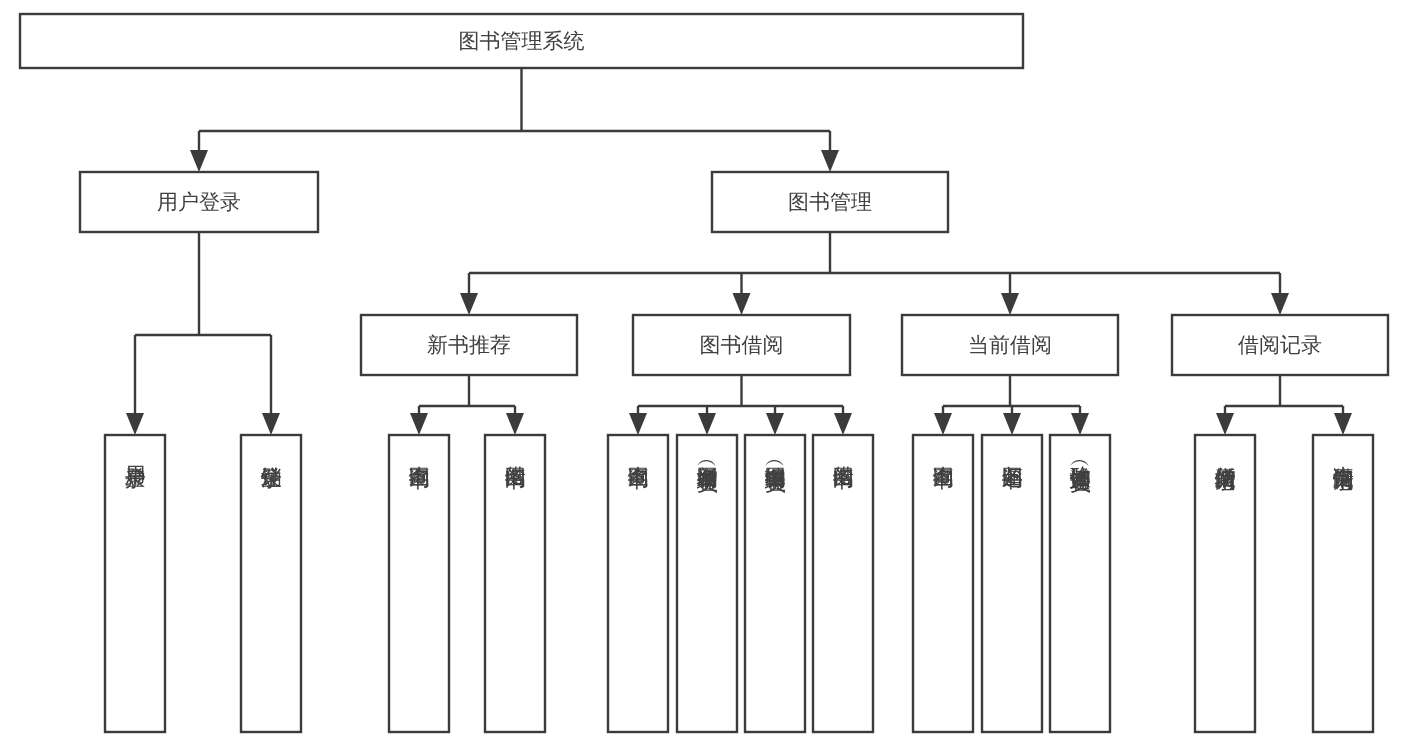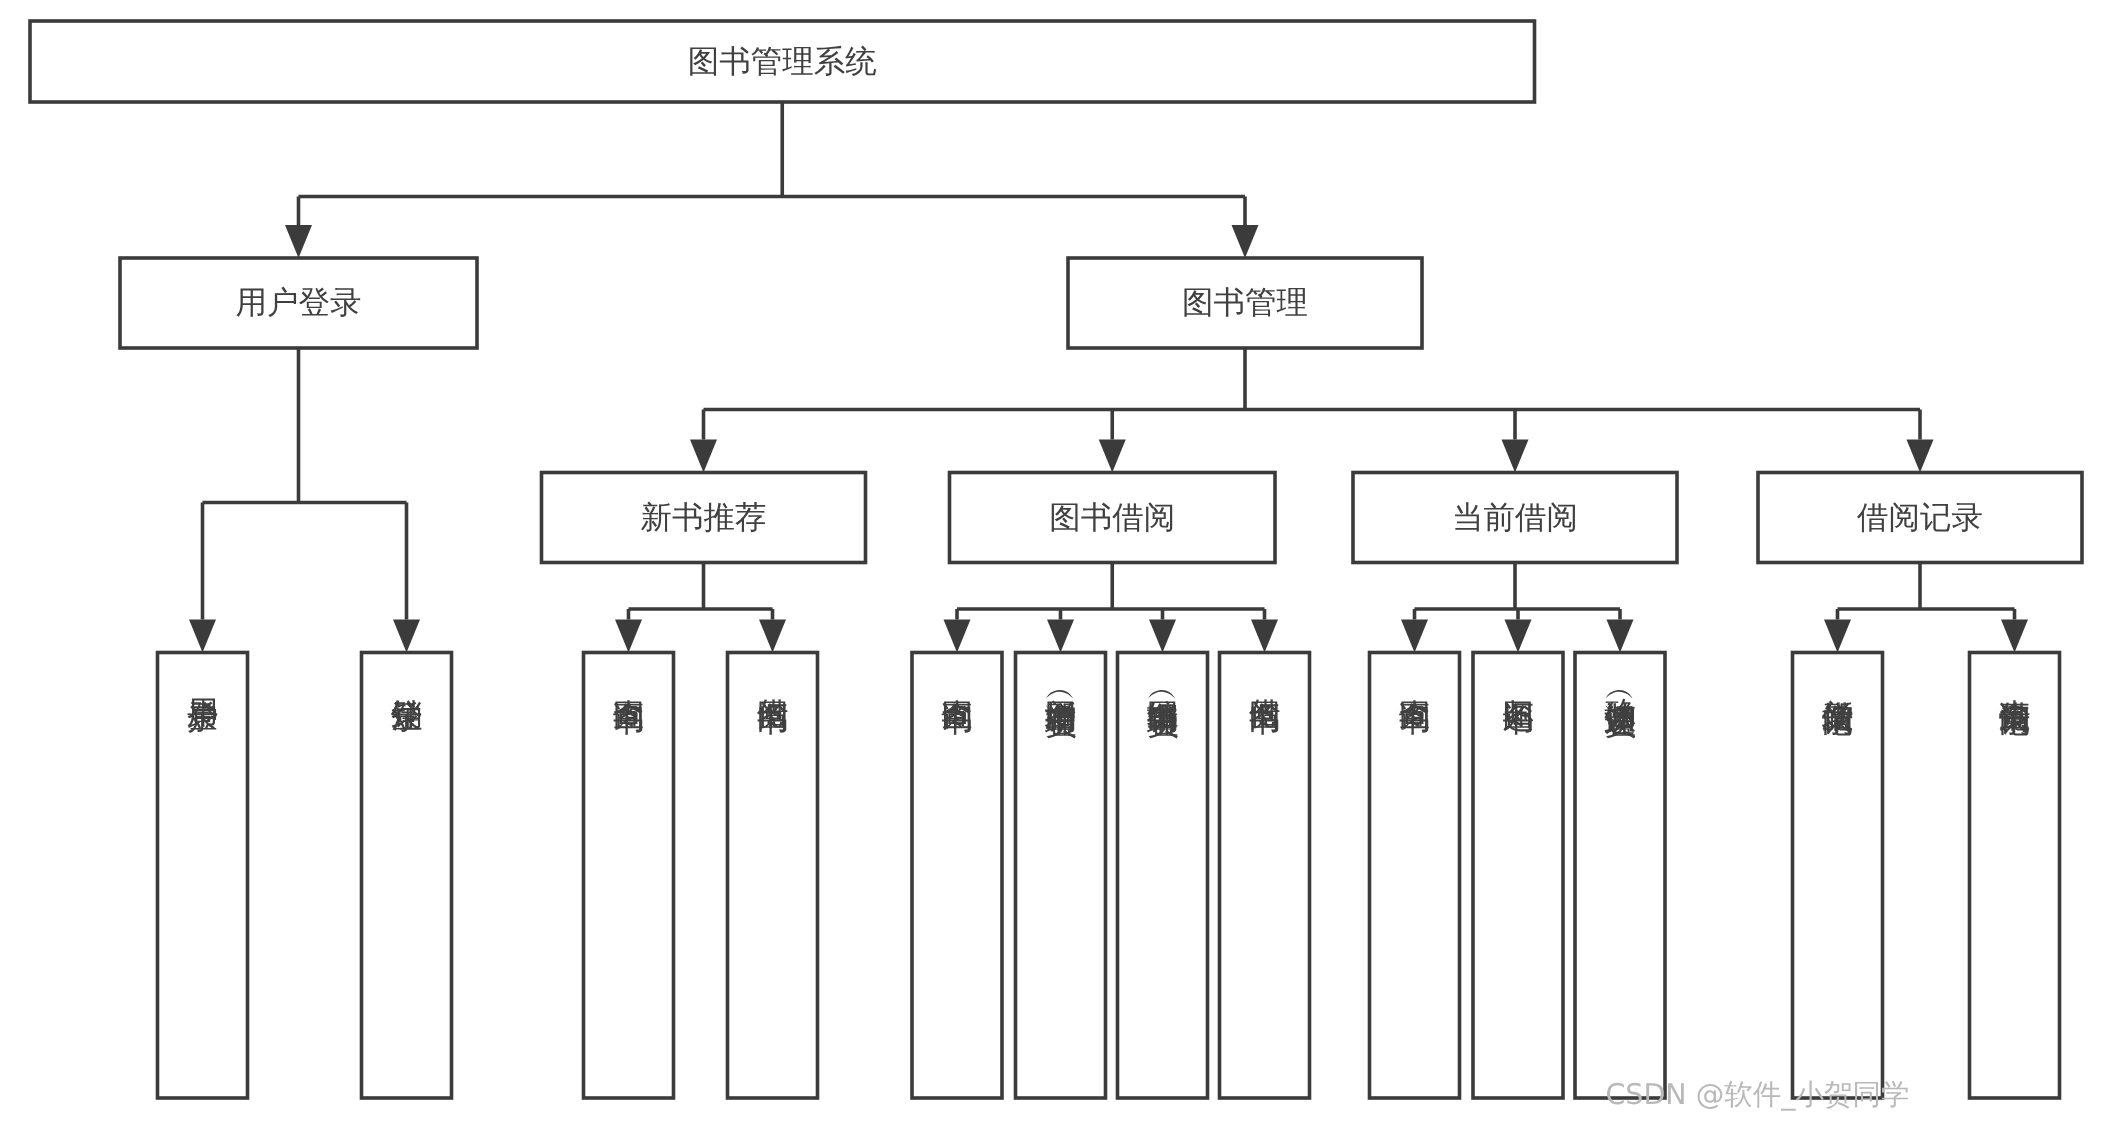--- a/index.html
+++ b/index.html
@@ -11,21 +11,20 @@
     width: 1405px;
     height: 747px;
     font-family: "DejaVu Sans", "Liberation Sans", sans-serif;
     overflow: hidden;
   }
   #diagram-root {
     position: relative;
     width: 1254px;
     height: 747px;
     background: #ffffff;
-    padding-left: 29px;
   }
   svg.flow {
     position: absolute;
     top: 0;
     left: 0;
     width: 1405px;
     height: 747px;
   }
   .node-rect {
     fill: #ffffff;
@@ -178,14 +177,13 @@
       <div class="node-label-v" style="left: 677px; top: 449px; width: 60px; height: 275px;">新增图书（管理员）</div>
       <div class="node-label-v" style="left: 745px; top: 449px; width: 60px; height: 275px;">编辑图书（管理员）</div>
       <div class="node-label-v" style="left: 813px; top: 449px; width: 60px; height: 275px;">借阅图书</div>
       <div class="node-label-v" style="left: 913px; top: 449px; width: 60px; height: 275px;">查询图书</div>
       <div class="node-label-v" style="left: 982px; top: 449px; width: 60px; height: 275px;">归还图书</div>
       <div class="node-label-v" style="left: 1050px; top: 449px; width: 60px; height: 275px;">确认归还（管理员）</div>
       <div class="node-label-v" style="left: 1195px; top: 449px; width: 60px; height: 275px;">新增借阅记录</div>
       <div class="node-label-v" style="left: 1313px; top: 449px; width: 60px; height: 275px;">查询借阅记录</div>
     </div>
 
-  <div class="watermark">CSDN @软件_小贺同学</div>
 </div>
 
 </body></html>

